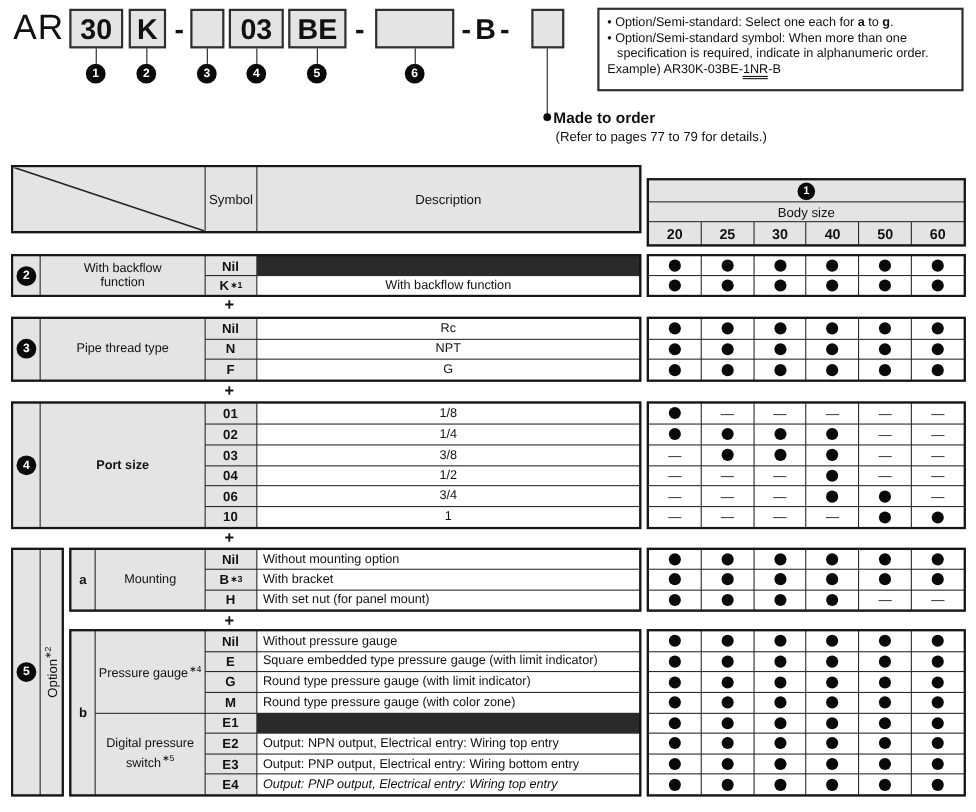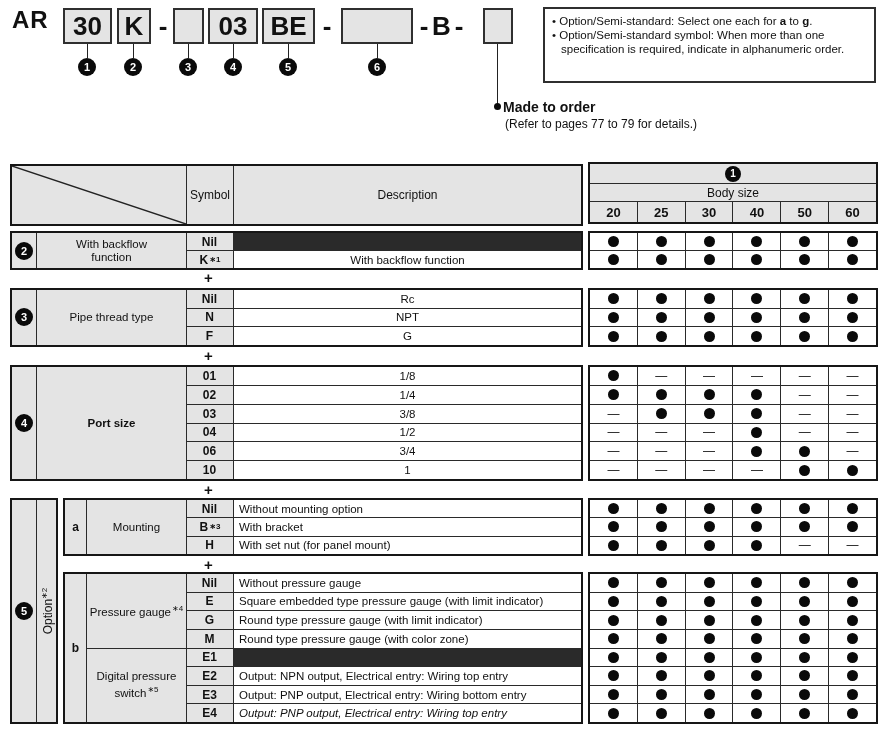--- a/index.html
+++ b/index.html
@@ -1,20 +1,20 @@
 <!DOCTYPE html>
 <html><head>
 <meta charset="utf-8">
 <style>
   html,body{margin:0;padding:0;background:#fff;}
   .page{position:relative;width:887px;height:738px;background:#fff;
         font-family:"Liberation Sans","DejaVu Sans",sans-serif;color:#111;overflow:hidden;}
 
   
-  .prefix{position:absolute;font-size:24px;font-weight:bold;letter-spacing:1px;text-align:right;}
+  .prefix{position:absolute;font-size:32px;font-weight:normal;letter-spacing:1px;text-align:right;}
   .codebox{position:absolute;top:8px;height:36px;background:#e4e4e4;border:2px solid #2f2f2f;
            box-sizing:border-box;display:flex;align-items:center;justify-content:center;
            font-size:26px;font-weight:bold;}
   .codesep{position:absolute;top:8px;height:36px;display:flex;align-items:center;justify-content:center;
            font-size:26px;font-weight:bold;}
   .vline{position:absolute;width:1px;background:#222;}
   .mcircle{width:18px;height:18px;border-radius:50%;background:#0a0a0a;color:#fff;
            display:flex;align-items:center;justify-content:center;
            font-size:11px;font-weight:bold;}
   .marker-abs{position:absolute;top:58px;}
@@ -106,23 +106,24 @@
 
   <div class="vline" style="left:497px;top:44px;height:62px;"></div>
   <span class="bullet-dot" style="left:494px;top:103px;"></span>
   <div class="mto-title" style="left:503px;top:99px;">Made to order</div>
   <div class="mto-detail" style="left:505px;top:117px;">(Refer to pages 77 to 79 for details.)</div>
 
   <div class="notebox">
     <div><span>• Option/Semi-standard: Select one each for </span><b>a</b><span> to </span><b>g</b><span>.</span></div>
     <div>• Option/Semi-standard symbol: When more than one</div>
     <div class="indent">specification is required, indicate in alphanumeric order.</div>
+    <div><span>Example) </span><span>AR30K-03BE-</span><span class="dbl-underline">1NR</span><span>-B</span></div>
   </div>
 
-  <div class="block" style="left:10px;top:164px;width:573px;height:62px;grid-template-columns:174px 46px 1fr;grid-template-rows:1fr;">
+  <div class="block" style="left:10px;top:150px;width:573px;height:62px;grid-template-columns:174px 46px 1fr;grid-template-rows:1fr;">
     <div class="cell gray diagwrap">
       <svg viewBox="0 0 174 58" preserveAspectRatio="none">
           <line x1="0" y1="0" x2="174" y2="58" stroke="#222" stroke-width="1.4"></line>
         </svg>
     </div>
     <div class="cell gray hdr-label">Symbol</div>
     <div class="cell gray hdr-label">Description</div>
   </div>
   <div class="block" style="left:588px;top:162px;width:290px;height:62px;grid-template-columns:repeat(6,1fr);grid-template-rows:19px 17px 1fr;">
     <div class="cell gray" style="grid-column:1 / span 6;grid-row:1;">

